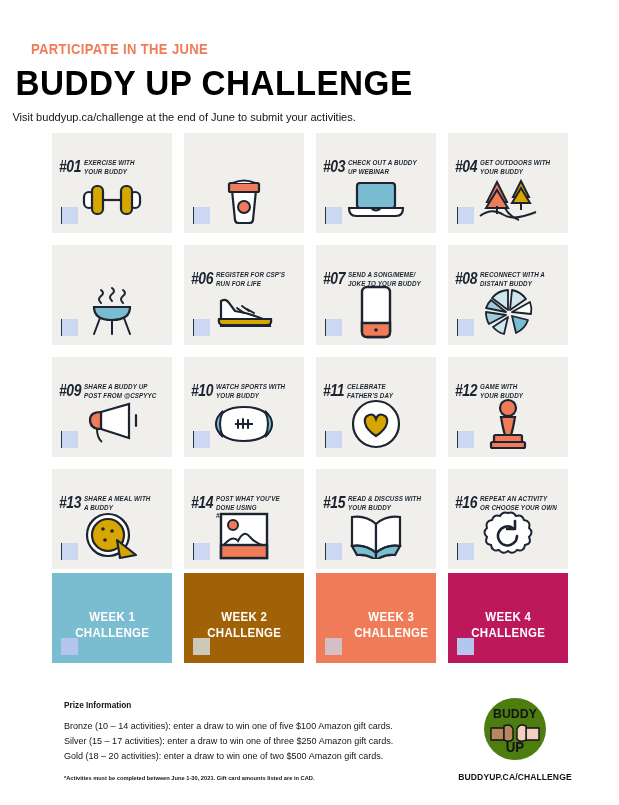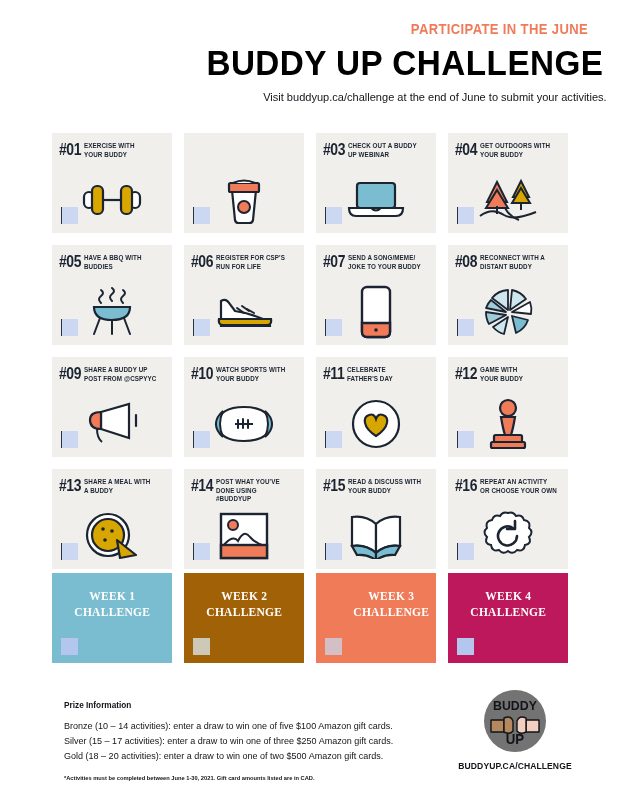--- a/index.html
+++ b/index.html
@@ -7,21 +7,21 @@
     width:619px;height:805px;
     background:#ffffff;
     font-family:"Liberation Sans", sans-serif;
     color:#111418;
     overflow:hidden;
     position:relative;
   }
   .page{position:relative;width:619px;height:805px;}
 
   
-  .hdr{text-align:right;padding-top:22px;}
+  .hdr{text-align:left;padding-top:42px;}
   .kicker{
     font-size:14.5px;font-weight:bold;color:#ef7b58;
     letter-spacing:0.4px;line-height:1;
     transform:scaleX(0.9);
   }
   .title{
     font-size:35px;font-weight:bold;color:#000;
     letter-spacing:0.5px;margin-top:8px;line-height:1;
     transform:scaleX(0.95);
   }
@@ -39,22 +39,23 @@
     gap:12px 12px;
   }
   .card{
     position:relative;
     width:120px;height:100px;
     background:#f0efec;
     overflow:hidden;
   }
   .card-head{
     display:flex;align-items:flex-start;
-    padding:9px 7px 0 7px;
+    padding:26px 7px 0 7px;
     gap:5px;
+    font-style:italic;
   }
   .num{
     font-size:17px;font-weight:bold;color:#1b2430;
     line-height:0.95;letter-spacing:-0.5px;
     transform:scaleX(0.82);transform-origin:left top;
     white-space:nowrap;flex:0 0 auto;
     font-family:"Liberation Sans", sans-serif;
   }
   .label{
     font-size:6.6px;font-weight:bold;color:#1b2430;
@@ -78,21 +79,21 @@
 
   
   .weeks{
     position:absolute;left:52px;top:573px;
     width:516px;
     display:grid;grid-template-columns:repeat(4,120px);
     gap:12px;
   }
   .week{
     position:relative;height:90px;
-    display:flex;align-items:flex-start;justify-content:center;font-family:Liberation Serif, serif;
+    display:flex;align-items:center;justify-content:center;
   }
   .week-txt{
     color:#ffffff;font-weight:bold;font-size:12.5px;
     line-height:1.25;text-align:center;letter-spacing:0.3px;
     transform:scaleX(0.92);white-space:pre-line;
     margin-top:16px;
   }
   .week .chk{left:9px;bottom:8px;border-left:none;}
 
   
@@ -102,21 +103,21 @@
   .prize-line{font-size:9.3px;color:#111418;line-height:1.62;
     transform:scaleX(0.97);transform-origin:left;white-space:nowrap;}
   .footnote{font-size:5.9px;font-weight:bold;color:#111418;margin-top:11px;
     transform:scaleX(0.97);transform-origin:left;white-space:nowrap;}
 
   .logo-wrap{
     position:absolute;right:0;top:-14px;width:130px;text-align:center;
   }
   .logo-circle{
     width:62px;height:62px;border-radius:50%;
-    background:#737373;margin:4px auto;position:relative;
+    background:#4d7c0f;margin:12px auto;position:relative;
   }
   .logo-url{
     font-size:9px;font-weight:bold;color:#111418;margin-top:9px;
     letter-spacing:0.1px;transform:scaleX(0.95);
   }
 </style>
 </head>
 <body>
 
 <div class="page">
@@ -189,25 +190,20 @@
       <path d="M44 3 L52 19 H36 Z" fill="#d8a600" stroke="#1b2430" stroke-width="2"></path>
       <path d="M44 10 L53 25 H35 Z" fill="#d8a600" stroke="#1b2430" stroke-width="2"></path>
       <line x1="44" y1="24" x2="44" y2="32" stroke="#1b2430" stroke-width="2"></line>
       <path d="M3 38 q12 -9 24 -1 q10 6 32 -3" fill="none" stroke="#1b2430" stroke-width="2"></path>
       <path d="M28 30 q5 9 14 12" fill="none" stroke="#1b2430" stroke-width="2"></path>
     </svg>
         </div>
         <div class="chk"></div>
       </div>
       <div class="card">
-        <div class="card-head">
-          <span class="num">#05</span>
-          <span class="label">HAVE A BBQ WITH
-BUDDIES</span>
-        </div>
         <div class="art">
           <svg width="52" height="50" viewBox="0 0 52 50">
       <g fill="none" stroke="#1b2430" stroke-width="2" stroke-linecap="round">
         <path d="M15 3 q4 3 0 6 q-4 3 0 7"></path>
         <path d="M26 1 q4 3 0 6 q-4 3 0 7"></path>
         <path d="M37 3 q4 3 0 6 q-4 3 0 7"></path>
       </g>
       <path d="M8 20 h36 q0 13 -18 13 q-18 0 -18 -13 z" fill="#7bbdd0" stroke="#1b2430" stroke-width="2.2"></path>
       <line x1="8" y1="20" x2="44" y2="20" stroke="#1b2430" stroke-width="2.2"></line>
       <g stroke="#1b2430" stroke-width="2" stroke-linecap="round">

